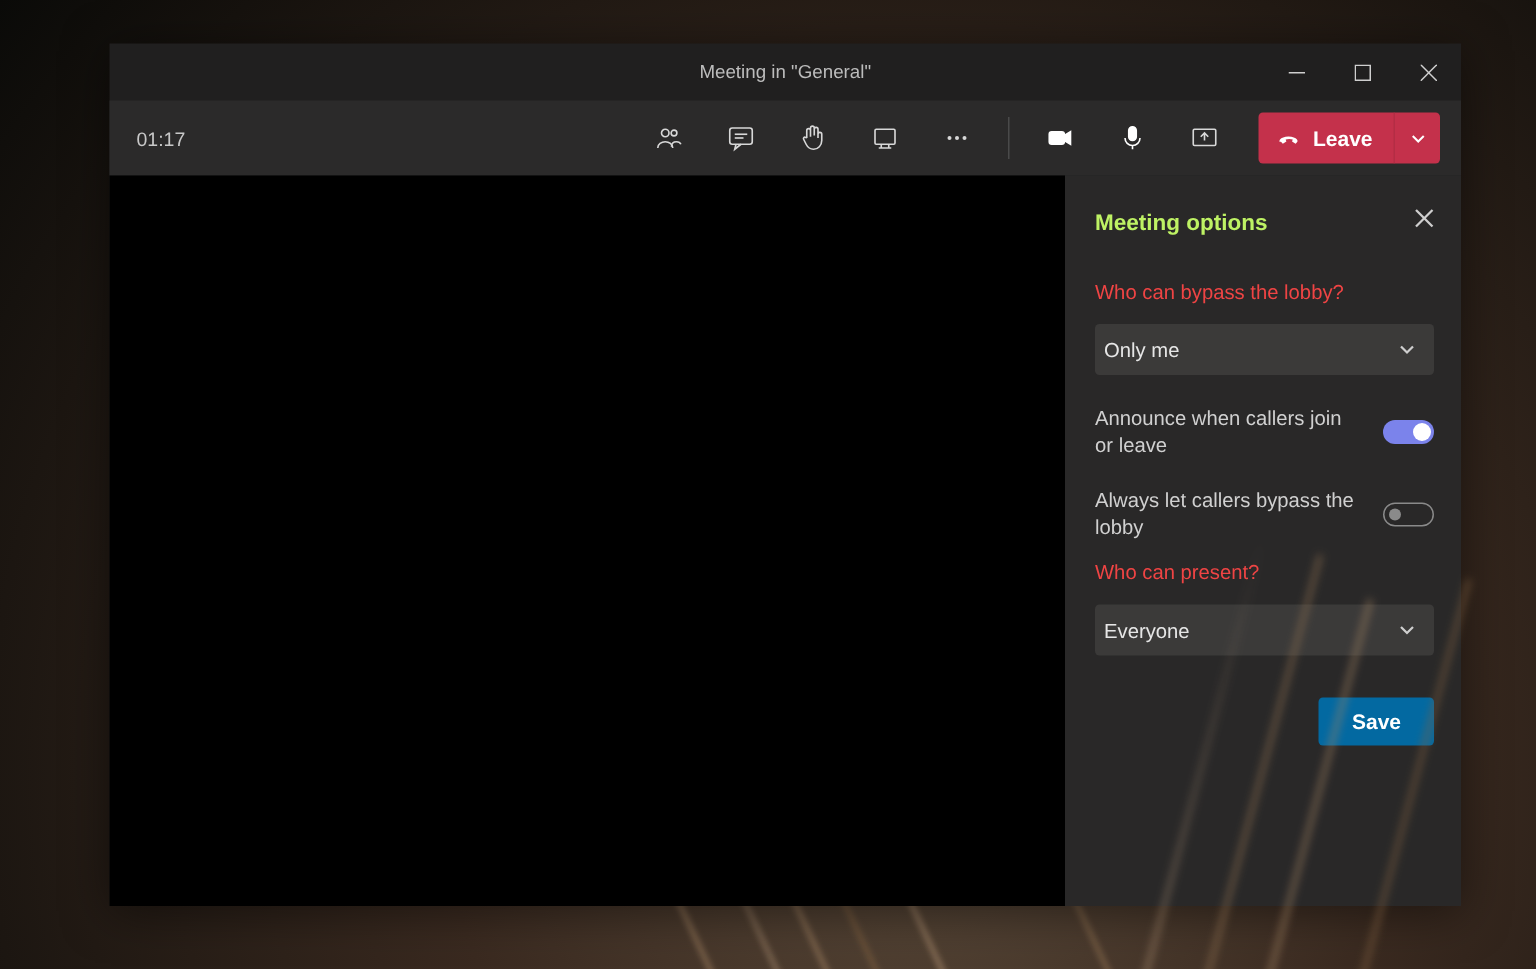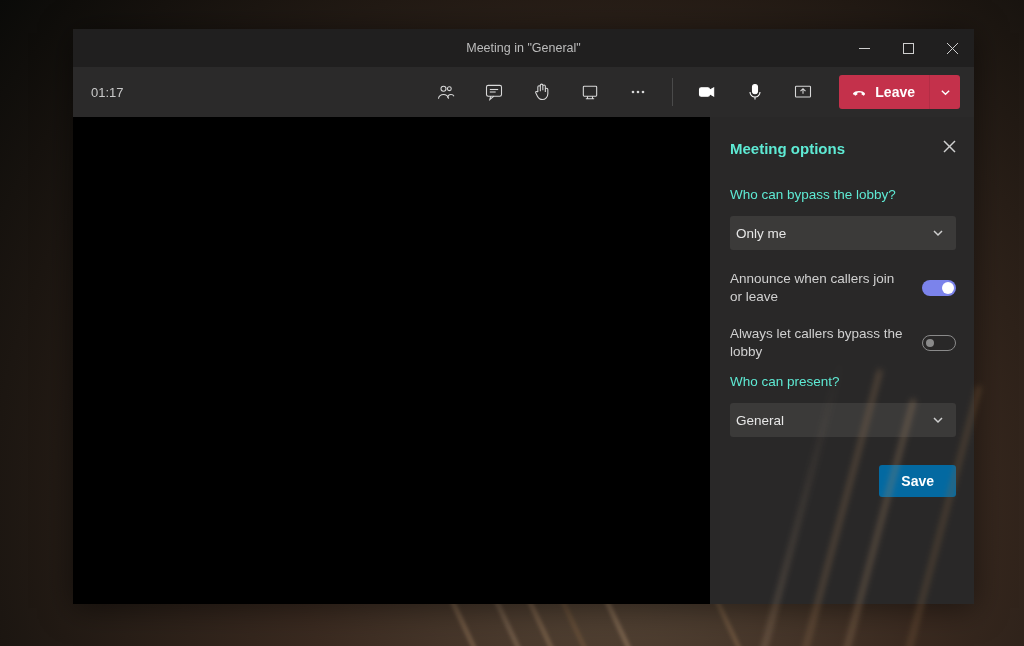--- a/index.html
+++ b/index.html
@@ -113,27 +113,27 @@
     padding: 22px 18px 18px 20px;
     display: flex;
     flex-direction: column;
     gap: 8px;
   }
   .panel-head {
     display: flex; align-items: center;
     margin-bottom: 16px;
   }
   .panel-title {
-    font-size: 15px; font-weight: 700; color: #5eead4;
+    font-size: 15px; font-weight: 700; color: #bef264;
     flex: 1;
   }
   .panel-close svg { width: 13px; height: 13px; stroke: #cfcfcf; stroke-width: 1.5; }
 
   .field-label {
-    color: #5eead4; font-size: 13.5px;
+    color: #ef4444; font-size: 13.5px;
     margin-top: 6px;
   }
   .select {
     background: #3b3a39;
     height: 34px;
     border-radius: 3px;
     display: flex; align-items: center;
     padding: 0 6px;
     color: #e6e6e6; font-size: 13.5px;
     margin-top: 6px;
@@ -296,21 +296,21 @@
         <div class="toggle on"></div>
       </div>
 
       <div class="row-toggle">
         <div class="lbl">Always let callers bypass the lobby</div>
         <div class="toggle off"></div>
       </div>
 
       <div class="field-label">Who can present?</div>
       <div class="select">
-        <span>General</span>
+        <span>Everyone</span>
         <svg viewBox="0 0 12 12">
             <path d="M2 4l4 4 4-4"></path>
           </svg>
       </div>
 
 
       <div class="save-btn">
         <span>Save</span>
       </div>
     </div>

